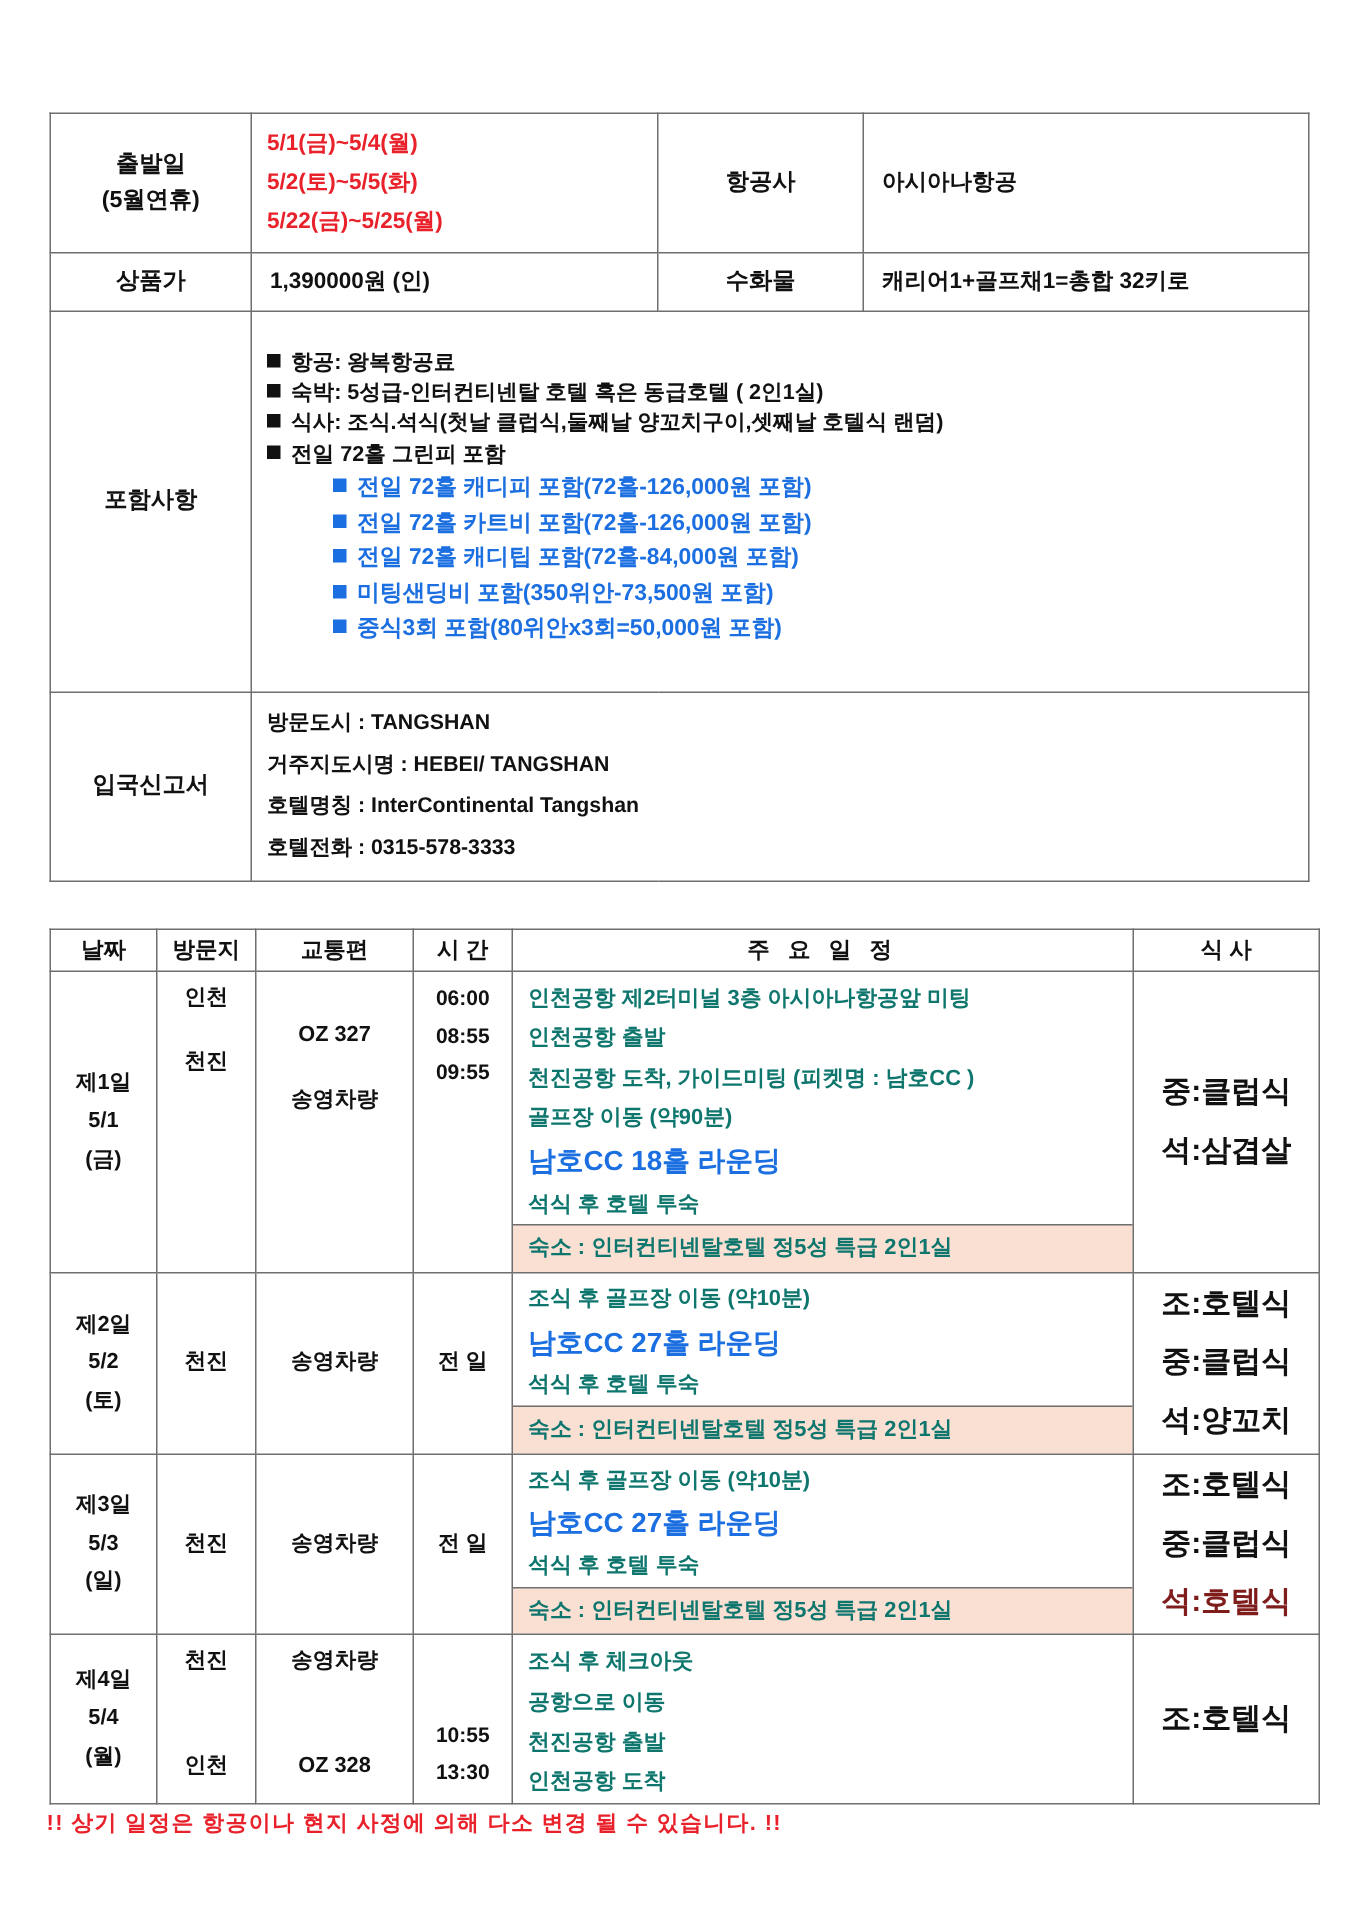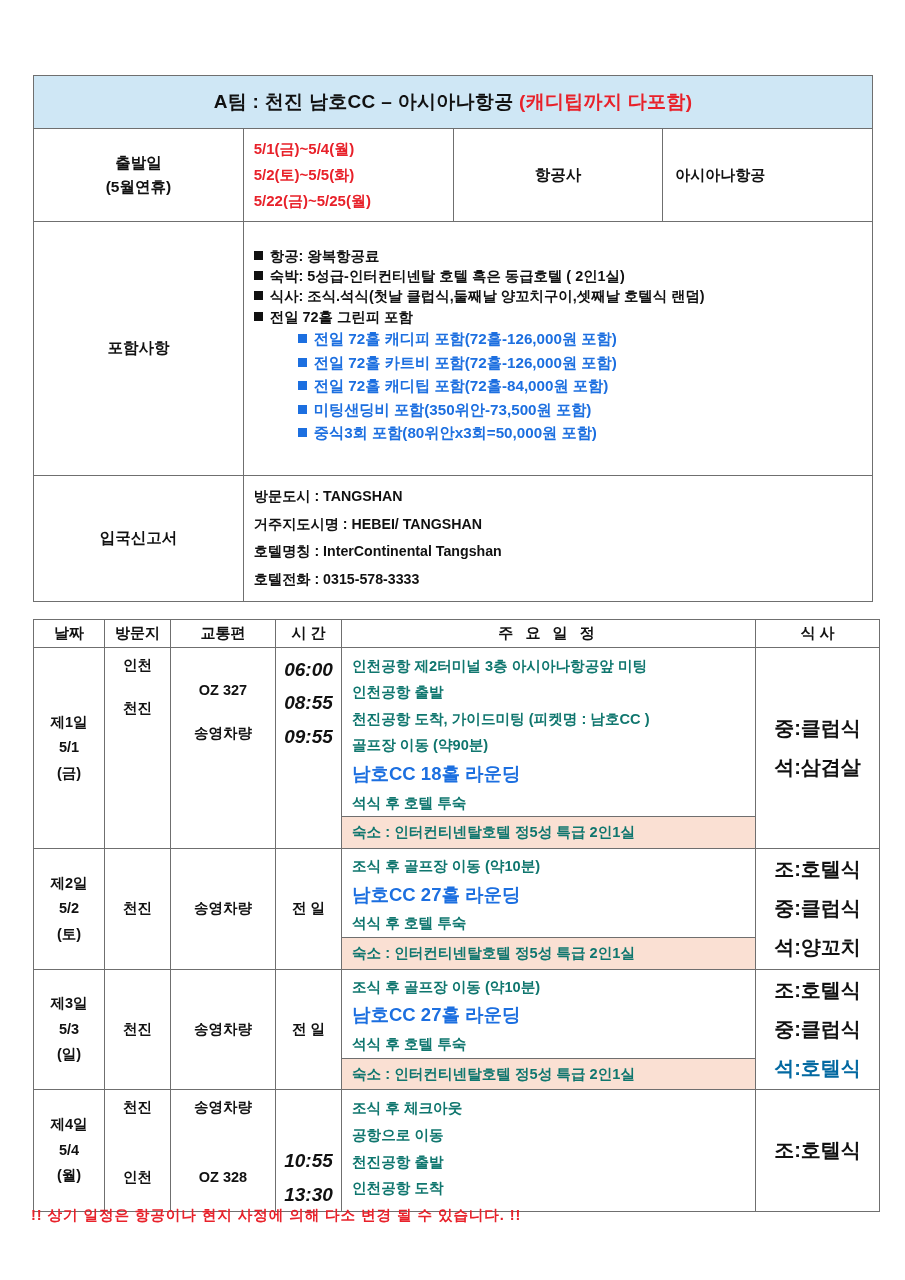--- a/index.html
+++ b/index.html
@@ -119,21 +119,21 @@
     font-size: 14.5px;
     color: #111;
     line-height: 1.75;
   }
   .c-meal {
     text-align: center;
     font-size: 20px;
     color: #111;
     line-height: 1.95;
   }
-  .meal-blue { color: #0369a1; text-align: center; }
+  .meal-blue { color: #7f1d1d; text-align: center; }
 
   .sched-cell { padding: 0 !important; border: 1px solid #6f6f6f; }
   .sched-line {
     padding: 2px 10px;
     font-size: 14.6px;
     color: #0f766e;
     line-height: 1.55;
     white-space: nowrap;
   }
   .sched-line.big-blue {
@@ -144,24 +144,23 @@
     padding-bottom: 2px;
   }
   .sched-line.stay {
     background: #fae0d3;
     border-top: 1px solid #6f6f6f;
     font-size: 14.6px;
     padding: 4px 10px;
   }
 
   .timecol-line {
-    font-size: 19px;
+    font-size: 14px;
     line-height: 1.75;
     text-align: center;
-    font-style: italic;
   }
   .sp { display:block; height: 18px; }
 
   
   .footer-note {
     position: absolute;
     left: 31px;
     top: 1206px;
     font-size: 14.6px;
     font-weight: bold;
@@ -170,41 +169,41 @@
     white-space: nowrap;
   }
 </style>
 </head>
 <body>
 
 <div class="page">
 
   <table class="info-table">
     <tbody>
-        <tr>
-      <td class="title-cell" colspan="4">
-        <span class="title-main">A팀 : 천진 남호CC – 아시아나항공</span>
-        <span class="title-sub">(캐디팁까지 다포함)</span>
-      </td>
-    </tr>
 
     <tr>
       <td class="lbl" style="width:117px;height:84px;">
         <div>출발일</div>
         <div>(5월연휴)</div>
       </td>
       <td class="val val-red dates-cell" style="width:250px;">
         <div>5/1(금)~5/4(월)</div>
         <div>5/2(토)~5/5(화)</div>
         <div>5/22(금)~5/25(월)</div>
       </td>
       <td class="lbl" style="width:120px;">항공사</td>
       <td class="val" style="padding-left:12px;">아시아나항공</td>
     </tr>
 
+    <tr>
+      <td class="lbl" style="height:30px;">상품가</td>
+      <td class="val" style="padding-left:12px;">1,390000원 (인)</td>
+      <td class="lbl">수화물</td>
+      <td class="val" style="padding-left:12px;">캐리어1+골프채1=총합 32키로</td>
+    </tr>
 
     <tr>
       <td class="lbl" style="height:245px;">포함사항</td>
       <td class="inc-list" colspan="3">
         <div class="inc-row black">
           <span class="bullet black"></span>
           <span class="inc-text">항공: 왕복항공료</span>
         </div>
         <div class="inc-row black">
           <span class="bullet black"></span>

